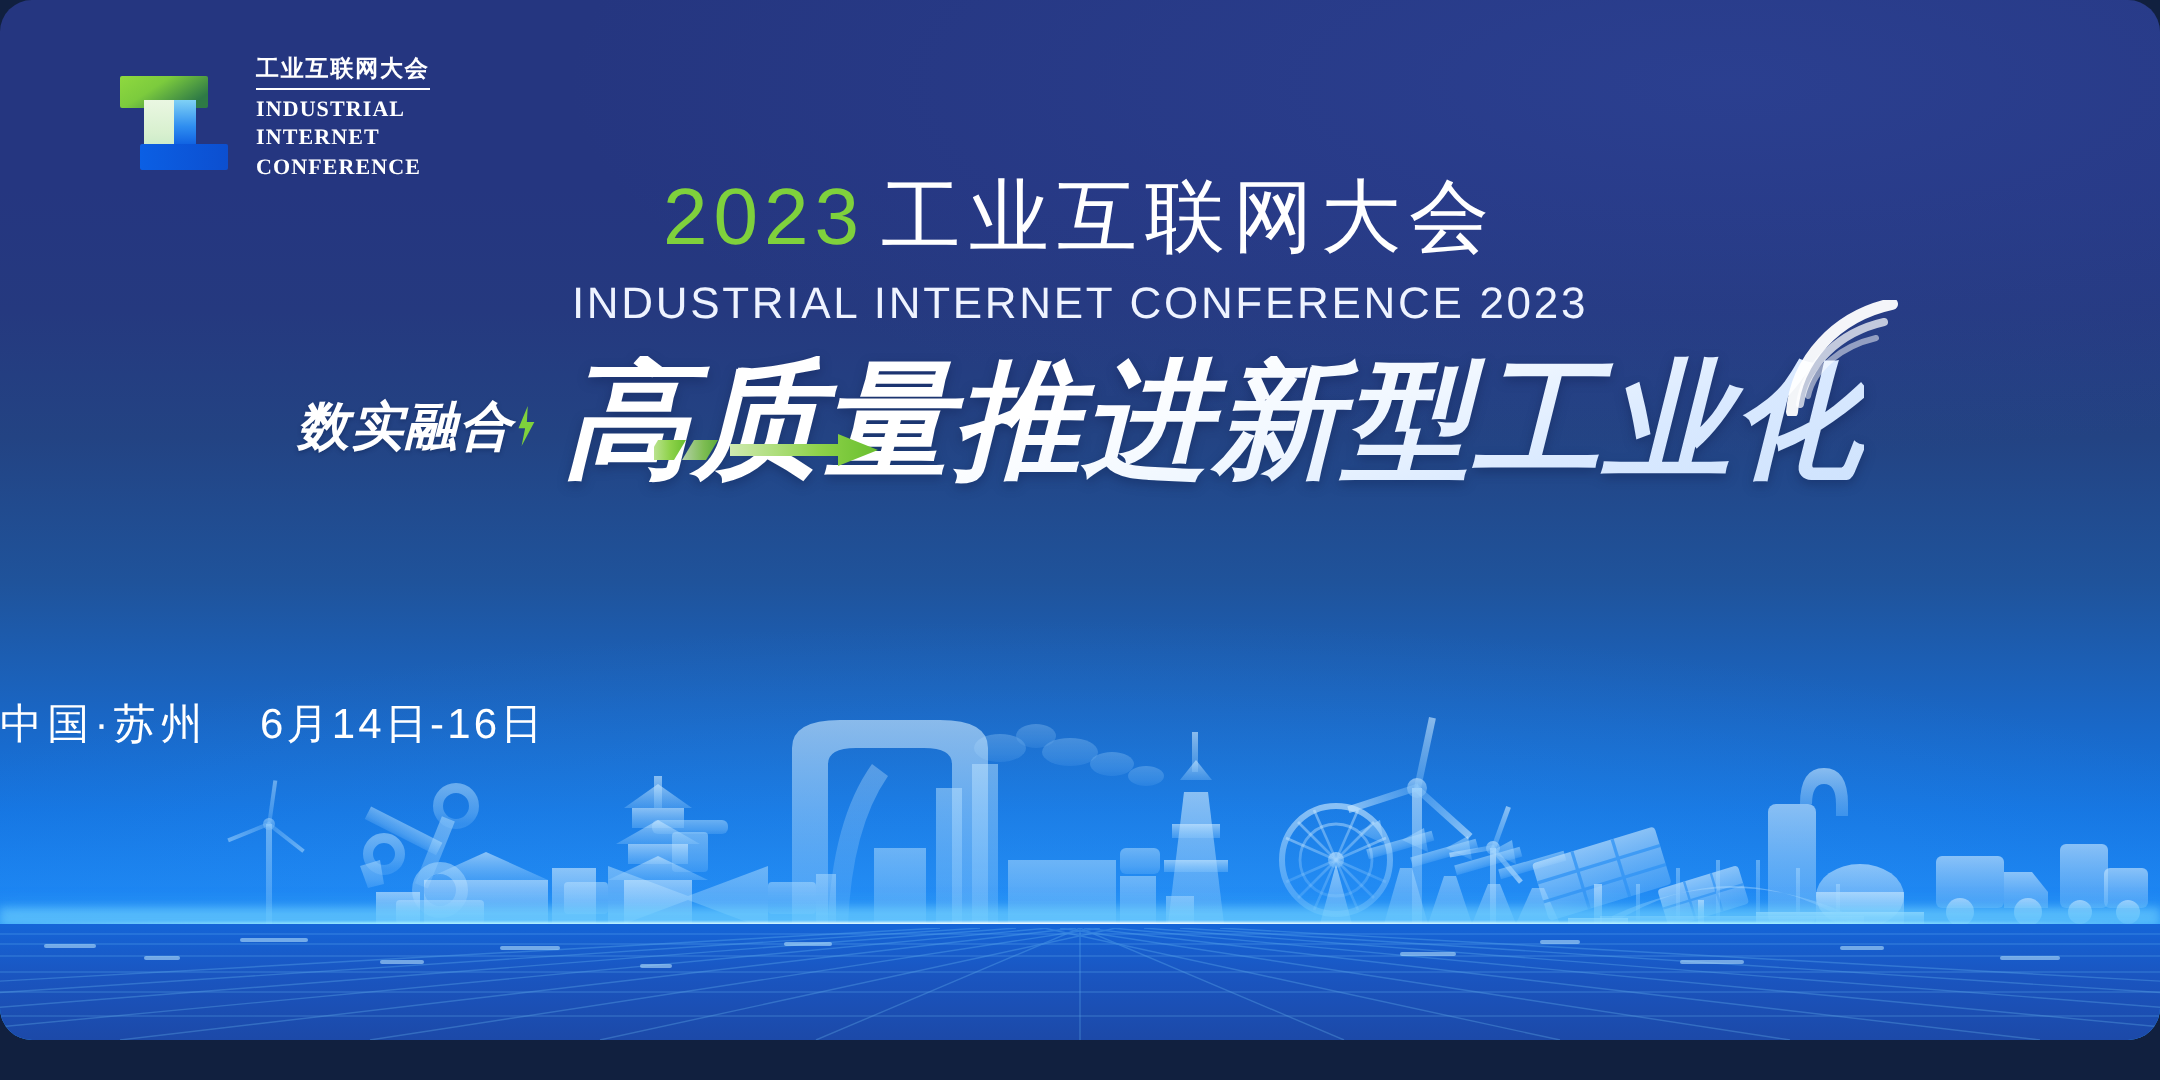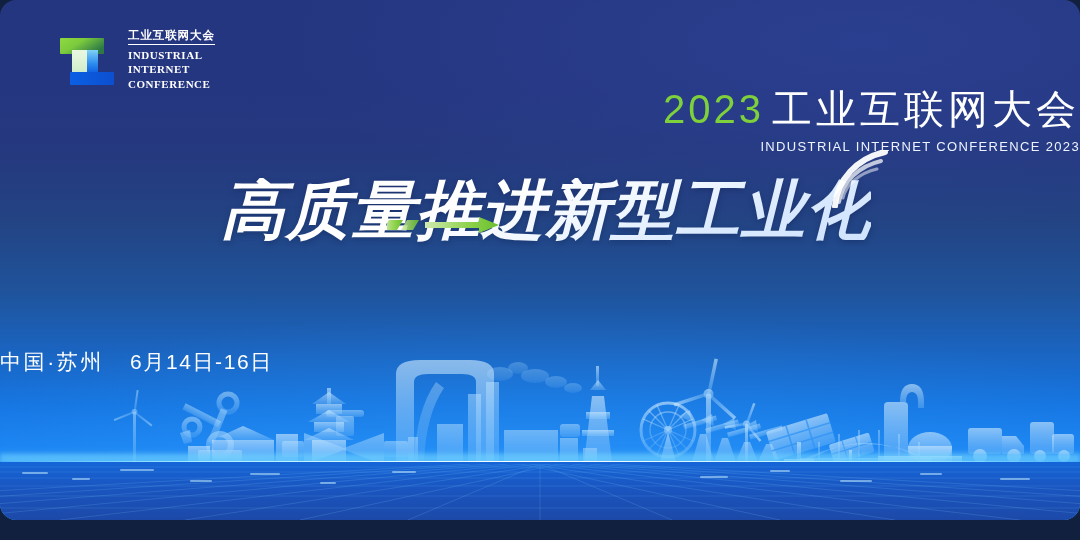--- a/index.html
+++ b/index.html
@@ -51,31 +51,31 @@
     white-space:nowrap;
   }
   .logo-en{
     font-size:11px; color:#ffffff; font-weight:700;
     letter-spacing:.55px; line-height:1.32; white-space:nowrap;font-family:Liberation Serif, serif;
   }
 
   
   .title-block{
     position:absolute; left:0; right:0; top:88px;
-    text-align:right;
+    text-align:center;
   }
   .title-main{
     font-size:40px; font-weight:400; line-height:1.05;
     letter-spacing:2px; white-space:nowrap;
   }
   .title-year{ color:#7fd13c; letter-spacing:3px; font-weight:400; }
   .title-cn{ color:#ffffff; letter-spacing:4px; margin-left:8px; }
   .title-sub{
     margin-top:9px;
-    font-size:13px; font-weight:400; color:#eef3ff;
+    font-size:22px; font-weight:400; color:#eef3ff;
     letter-spacing:1.35px; white-space:nowrap;
   }
 
   
   .slogan{
     position:absolute; left:0; right:0; top:178px;
     display:flex; justify-content:center; align-items:flex-start;
   }
   .slogan-inner{ position:relative; display:flex; align-items:center; gap:12px; }
 
@@ -212,20 +212,24 @@
     <div class="title-main">
       <span class="title-year">2023</span><span class="title-cn">工业互联网大会</span>
     </div>
     <div class="title-sub">INDUSTRIAL INTERNET CONFERENCE 2023</div>
   </div>
 
   <div class="slogan">
     <div class="slogan-inner">
 
       <div class="slogan-small">
+        <div class="slogan-small-line">
+          <span>数实融合</span>
+          <span class="bolt"></span>
+        </div>
       </div>
 
       <div class="slogan-big">高质量推进新型工业化</div>
 
       <svg class="arrow-flourish" viewBox="0 0 118 22">
         <defs>
           <linearGradient id="gArrow" x1="0" y1="0" x2="1" y2="0">
             <stop offset="0%" stop-color="#cfeab0"></stop>
             <stop offset="60%" stop-color="#8ed24a"></stop>
             <stop offset="100%" stop-color="#69bf2e"></stop>

